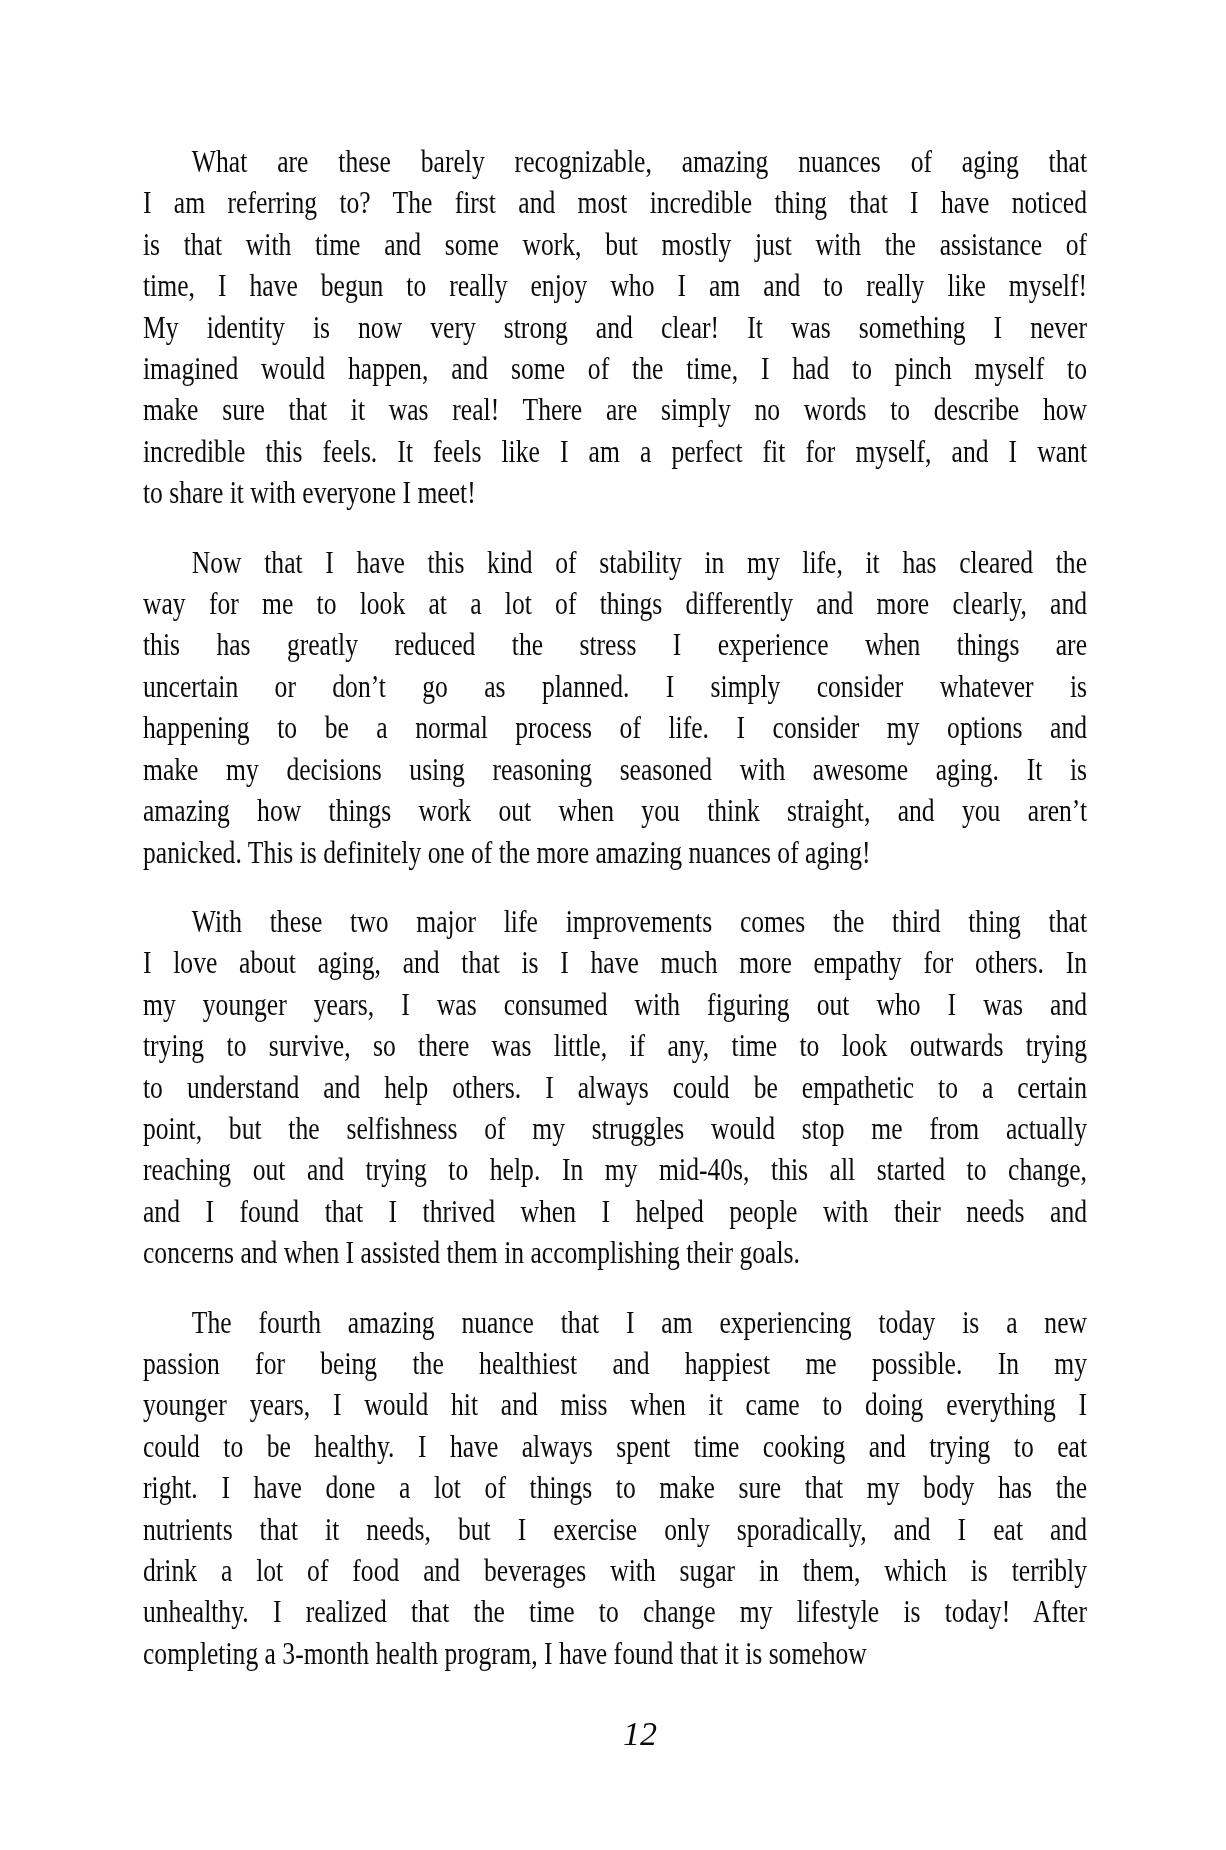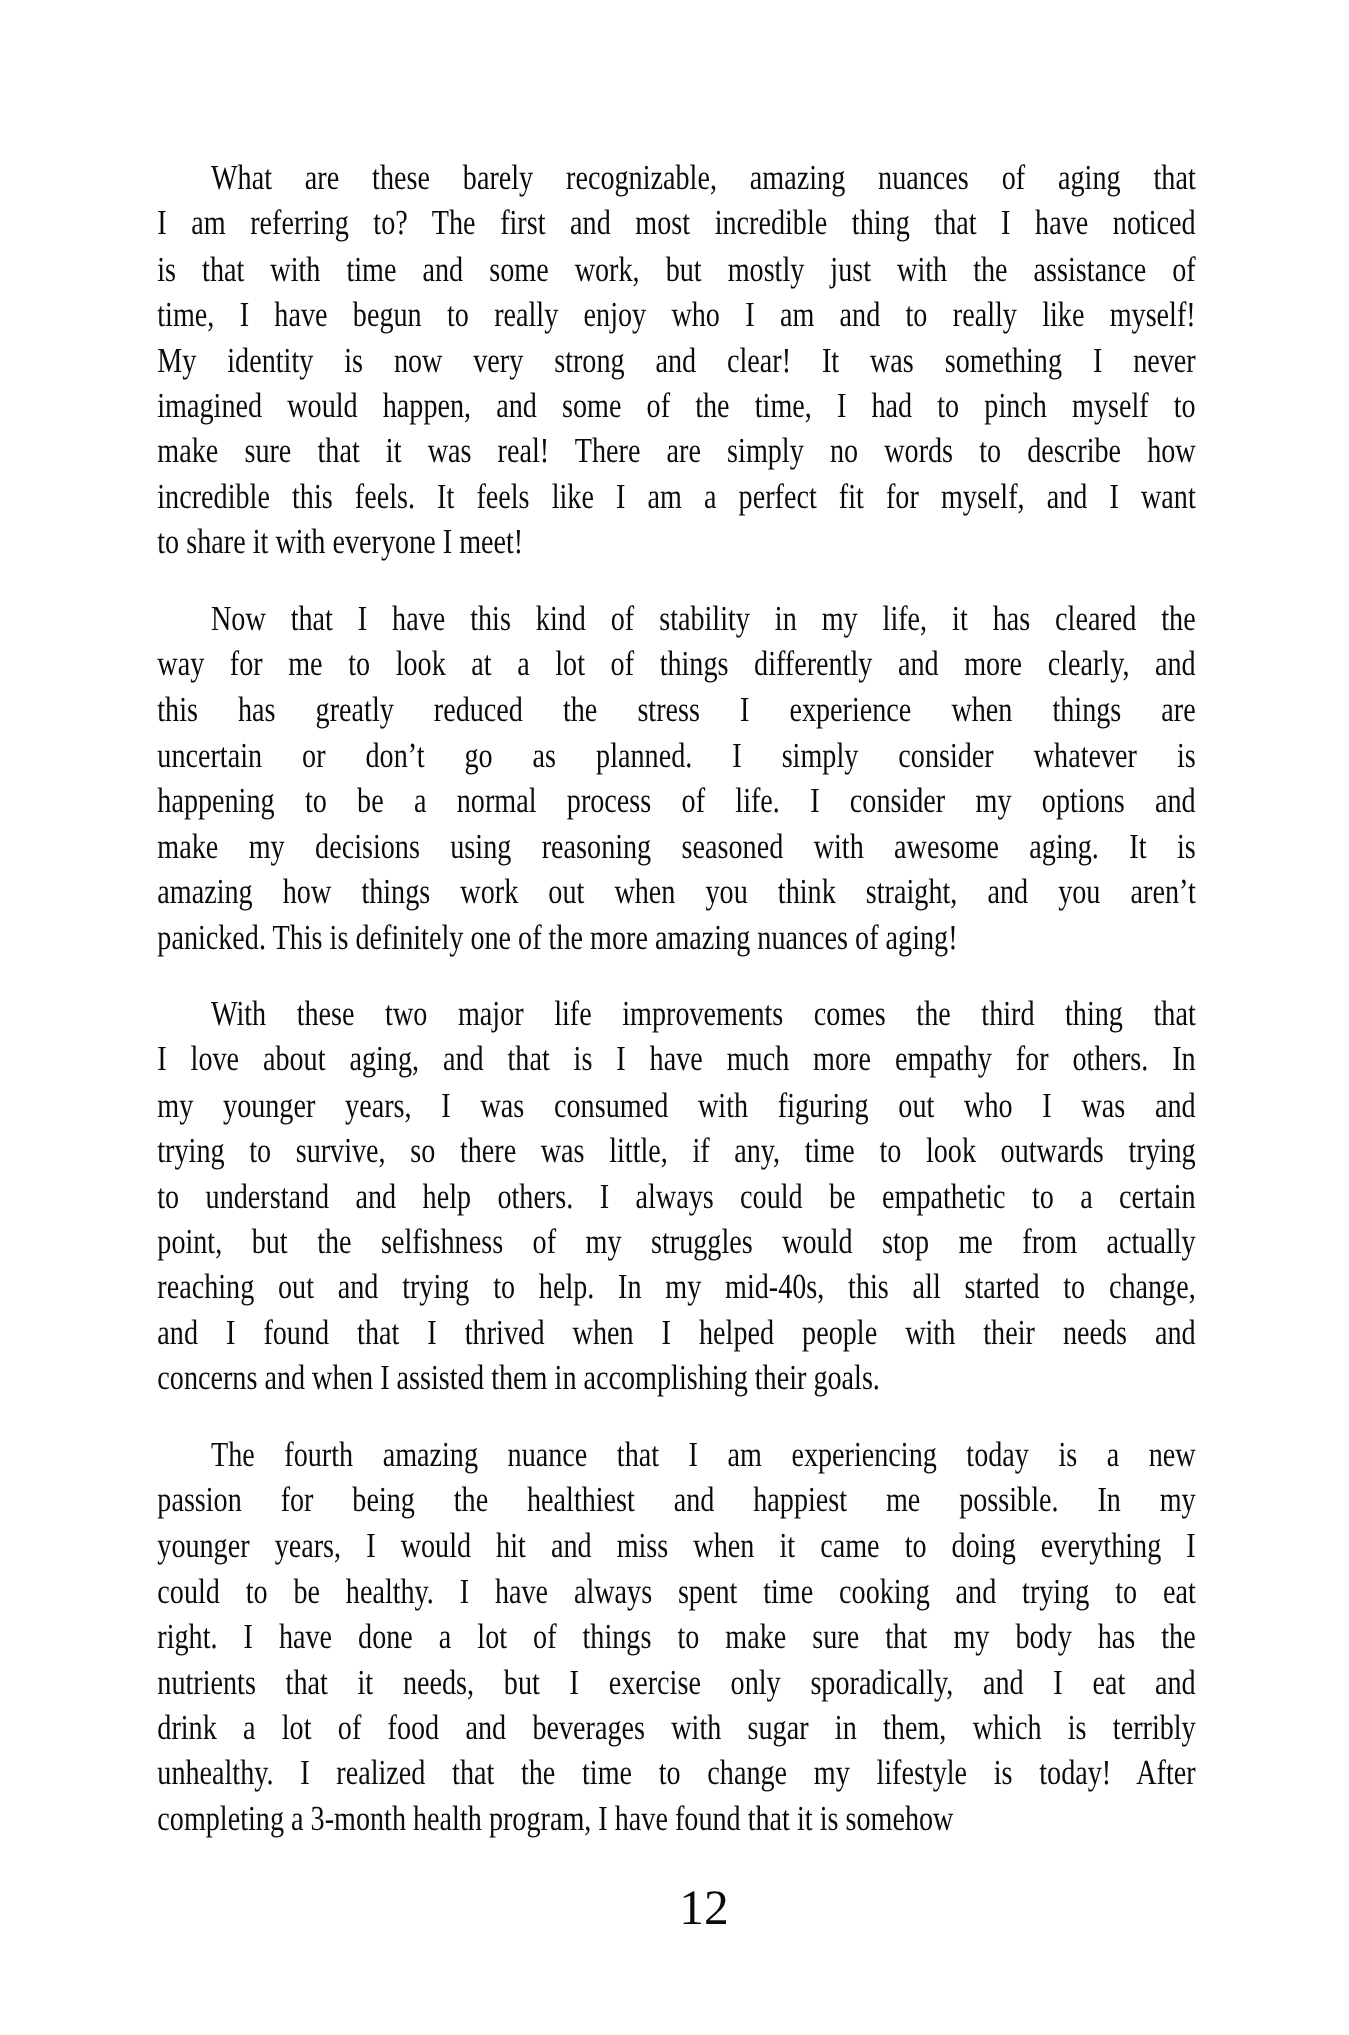--- a/index.html
+++ b/index.html
@@ -40,22 +40,23 @@
   }
   .line.last {
     text-align-last: left;
   }
   .folio {
     position: absolute;
     left: 143px;
     top: 1714px;
     width: 994px;
     text-align: center;
-    font-size: 45px;
+    font-size: 34px;
     line-height: 40px;
+    font-style: italic;
   }
 </style>
 </head>
 <body>
 
 <div class="page">
   <div class="text-block" id="text-block">
       <div class="para">
         <div class="line first">What are these barely recognizable, amazing nuances of aging that</div>
         <div class="line">I am referring to? The first and most incredible thing that I have noticed</div>

